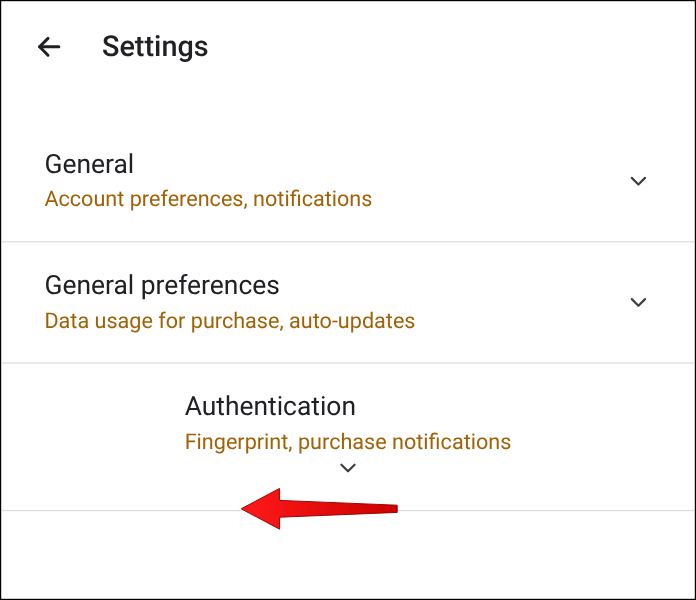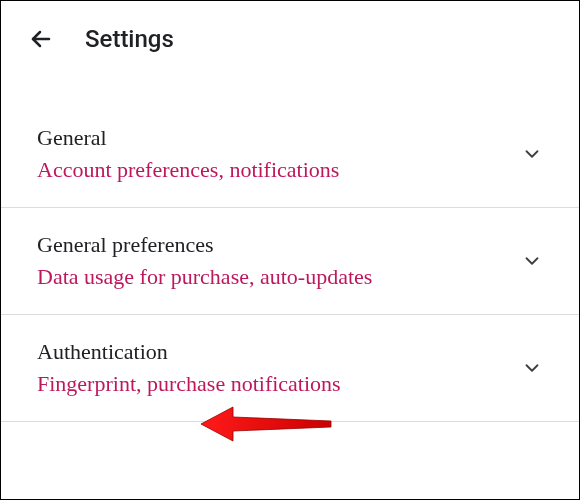--- a/index.html
+++ b/index.html
@@ -37,47 +37,47 @@
       stroke-width: 2.5;
       fill: none;
     }
     .title {
       font-size: 24px;
       font-weight: 500;
       color: #202124;
     }
     .list {
       padding: 30px 0 0 0;
-      font-family: Liberation Serif, serif;
     }
     .item {
       padding: 24px 36px 24px 36px;
       display: flex;
       align-items: center;
       justify-content: space-between;
       cursor: pointer;
       border-bottom: 1px solid #dadce0;
       position: relative;
     }
     .item:last-child {
       border-bottom: 1px solid #dadce0;
+      flex-direction: column;
     }
     .item-text {
       flex: 1;
     }
     .item-title {
       font-size: 22px;
       font-weight: 400;
       color: #202124;
       margin-bottom: 6px;
     }
     .item-sub {
-      font-size: 22px;
+      font-size: 18px;
       font-weight: 400;
-      color: #be185d;
+      color: #a16207;
     }
     .chevron {
       width: 22px;
       height: 22px;
       flex-shrink: 0;
     }
     .chevron svg {
       width: 100%;
       height: 100%;
       stroke: #3c4043;

